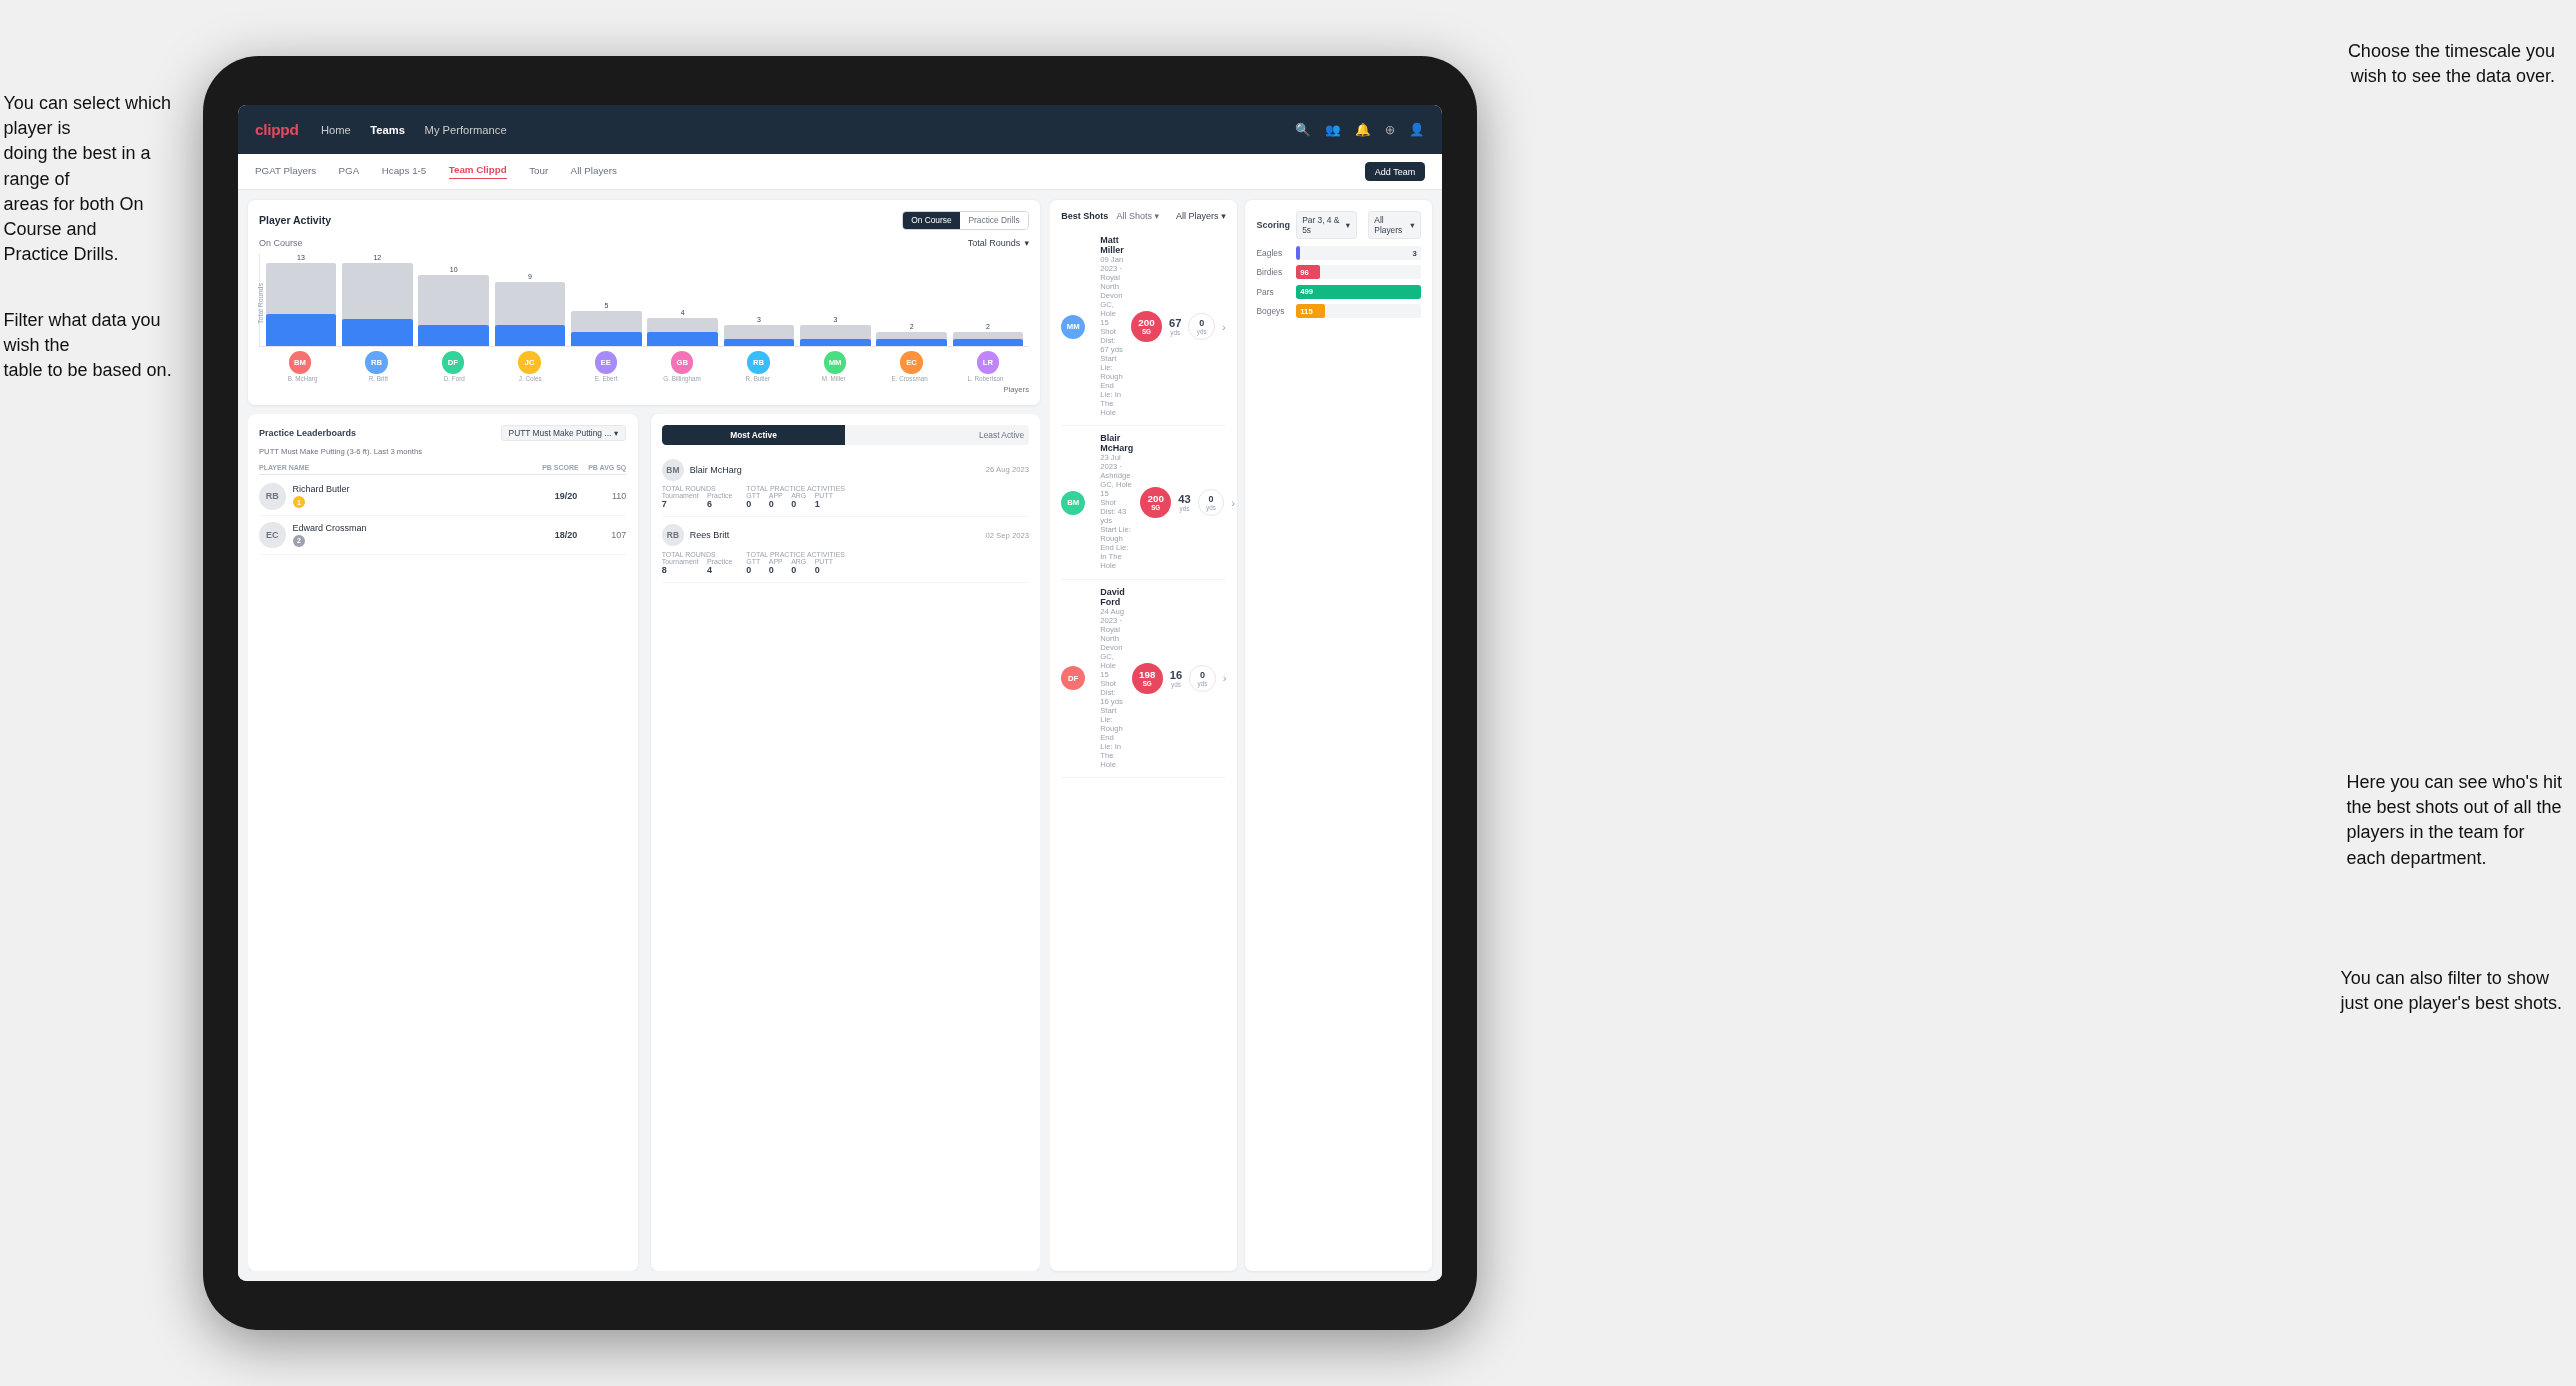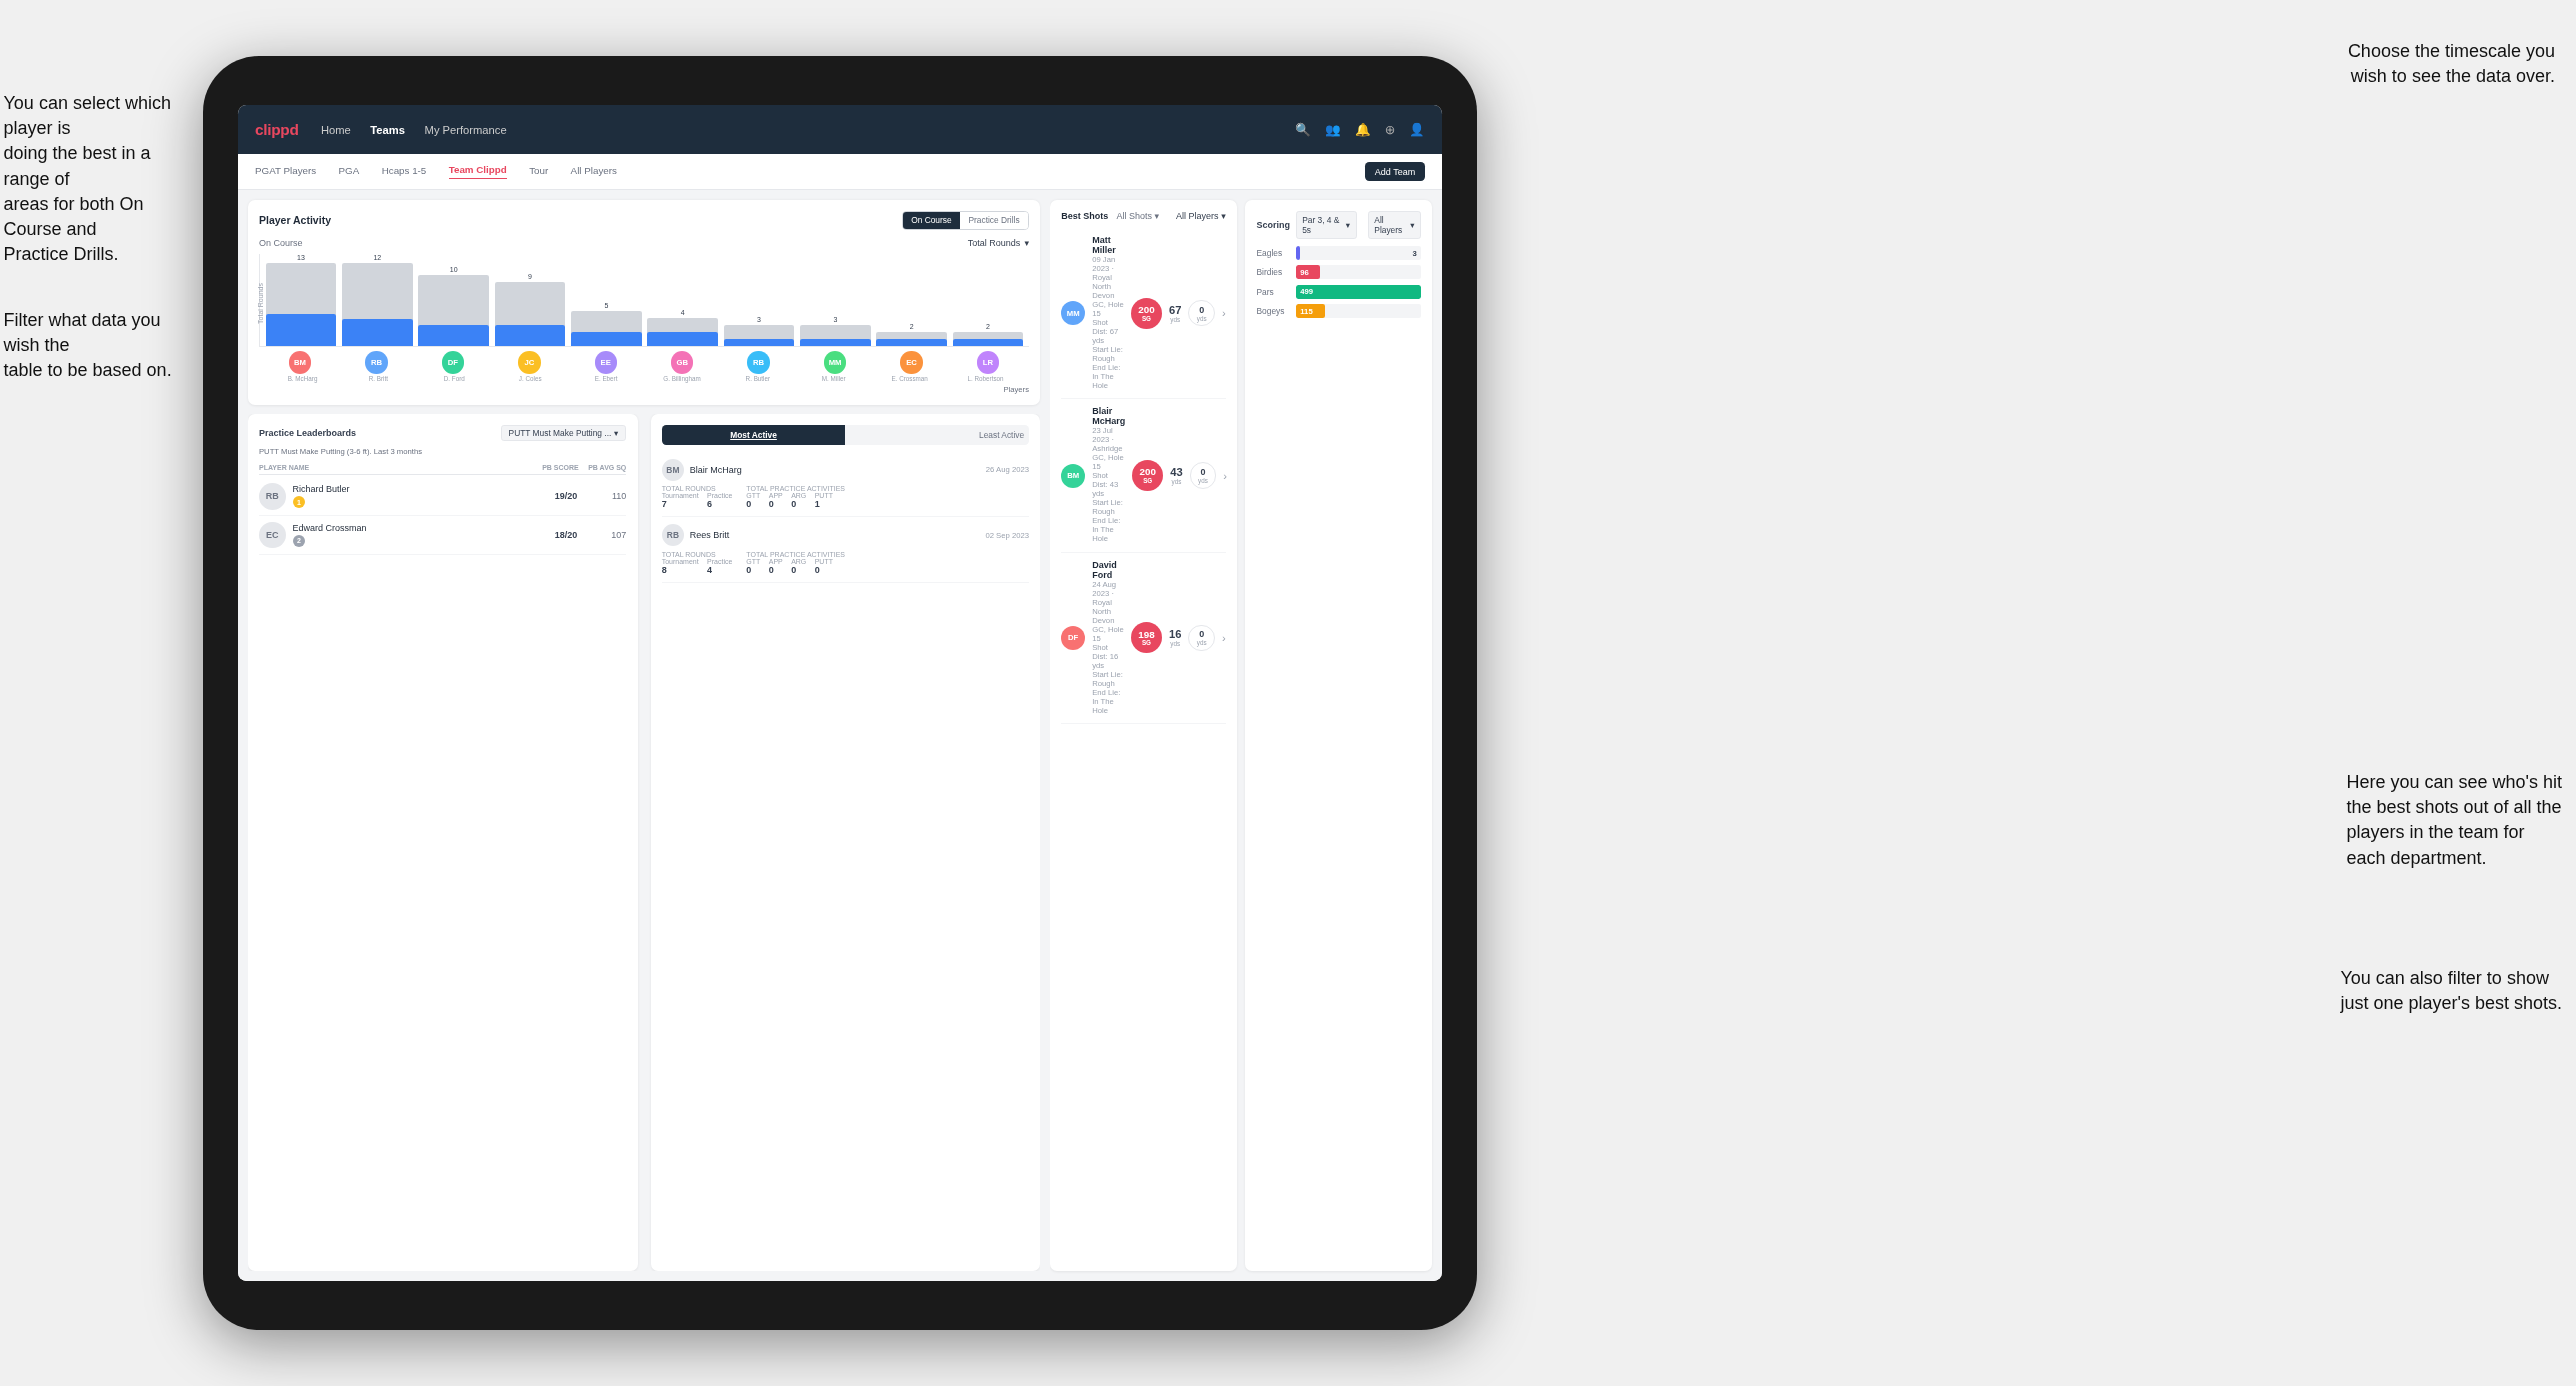--- a/index.html
+++ b/index.html
@@ -427,21 +427,21 @@
       font-size: 8.4px;
       cursor: pointer;
       background: #f3f4f6;
       color: #6b7280;
     }
     .active-tab.active {
       background: #1e2d3d;
       color: #fff;
       font-weight: 600;
     }
-    .active-tab:first-child { border-radius: 4.2px 0 0 4.2px; text-decoration: underline; }
+    .active-tab:first-child { border-radius: 4.2px 0 0 4.2px; }
     .active-tab:last-child { border-radius: 0 4.2px 4.2px 0; text-align: right; }
 
     .player-activity-row {
       border-bottom: 0.7px solid #f3f4f6;
       padding: 7px 0;
     }
     .par-header {
       display: flex;
       align-items: center;
       gap: 5.6px;
@@ -511,21 +511,21 @@
       border-bottom: 0.7px solid #f3f4f6;
     }
     .shot-player-avatar {
       width: 24px; height: 24px;
       border-radius: 50%;
       background: #e5e7eb;
       font-size: 7.7px; font-weight: 600; color: #6b7280;
       display: flex; align-items: center; justify-content: center;
       flex-shrink: 0;
     }
-    .shot-info { flex: 1; }
+    .shot-info { flex: 1; margin-left: 8px; }
     .shot-player-name { font-size: 9px; font-weight: 600; color: #1f2937; }
     .shot-detail { font-size: 7.7px; color: #9ca3af; }
     .shot-badge {
       width: 31px; height: 31px;
       border-radius: 50%;
       background: #e8475f;
       color: #fff;
       display: flex; flex-direction: column; align-items: center; justify-content: center;
       font-weight: 700;
       flex-shrink: 0;

